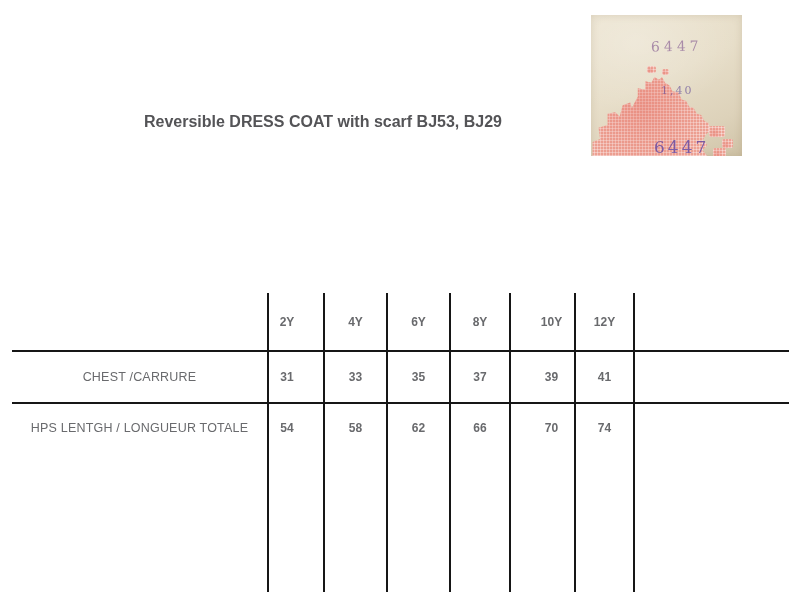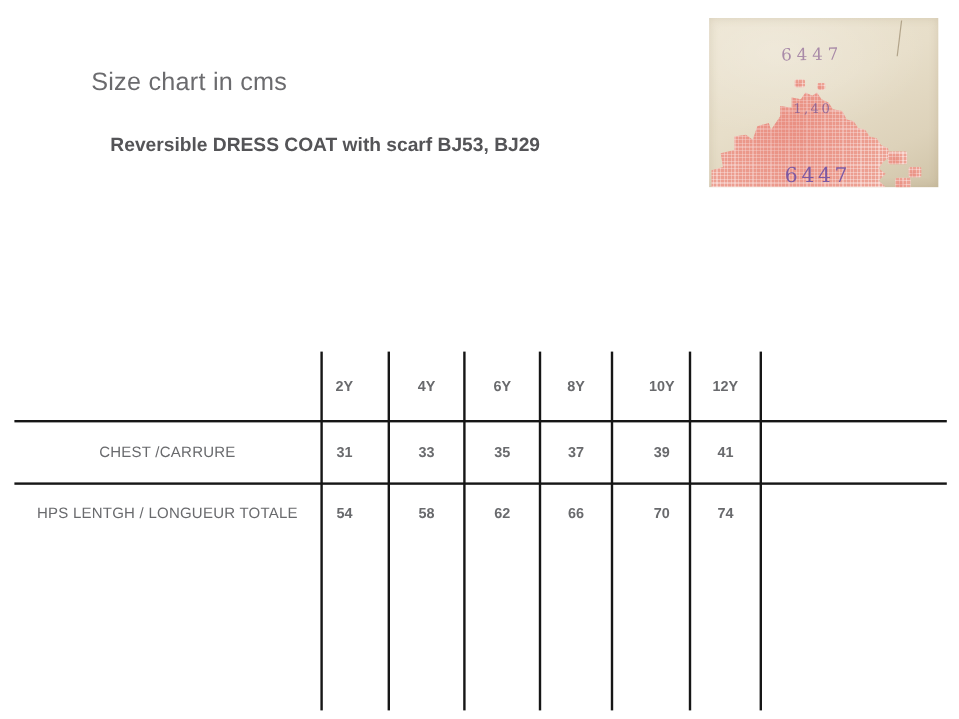--- a/index.html
+++ b/index.html
@@ -22,33 +22,33 @@
     font-size: 21px;
     font-weight: 400;
     color: #6b6b6e;
     letter-spacing: 0.2px;
   }
   .subtitle {
     position: absolute;
     left: 40px;
     top: 112px;
     width: 462px;
-    text-align: center;
+    text-align: right;
     font-size: 16px;
     font-weight: 700;
     color: #545457;
     line-height: 20px;
   }
 
   
   .logo {
     position: absolute;
     left: 591px;
     top: 15px;
-    width: 191px;
+    width: 151px;
     height: 141px;
     background:
       radial-gradient(120% 90% at 30% 20%, rgba(255,255,255,0.25) 0%, rgba(255,255,255,0) 55%),
       linear-gradient(155deg, #ece4d1 0%, #e7dec9 45%, #ddd2ba 78%, #cfc3a7 100%);
     overflow: hidden;
     box-shadow: inset 0 0 8px rgba(120,100,60,0.18);
   }
   .stitch, .patch {
     position: absolute;
     background-color: #eda294;
@@ -168,21 +168,20 @@
   .c2 { left: 388px; width: 61px; }
   .c3 { left: 451px; width: 58px; }
   .c4 { left: 511px; width: 81px; }
   .c5 { left: 576px; width: 57px; }
 </style>
 </head>
 <body>
 
 <div class="page">
 
-  <div class="title">Size chart in cms</div>
 
   <div class="subtitle">
     <div>Reversible DRESS COAT with scarf BJ53, BJ29</div>
   </div>
 
   <div class="logo">
     <div class="stitch"></div>
     <div class="patch p1"></div>
     <div class="patch p2"></div>
     <div class="patch p3"></div>

